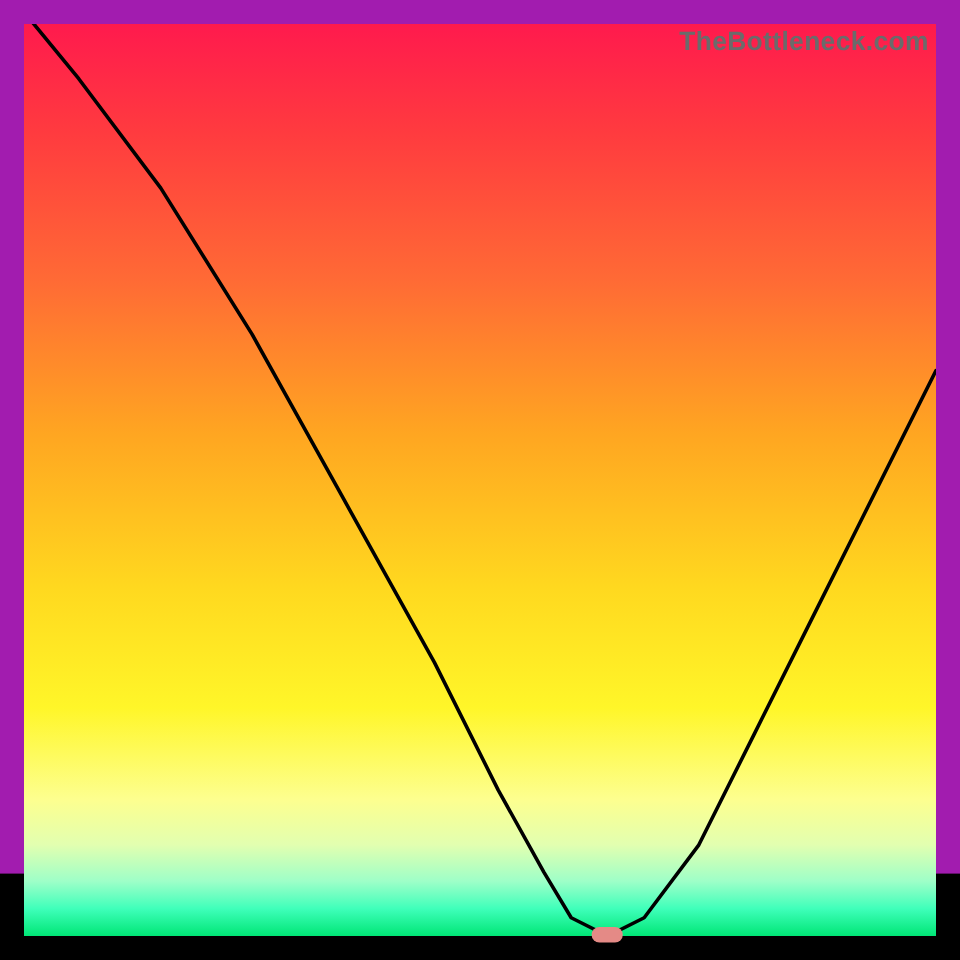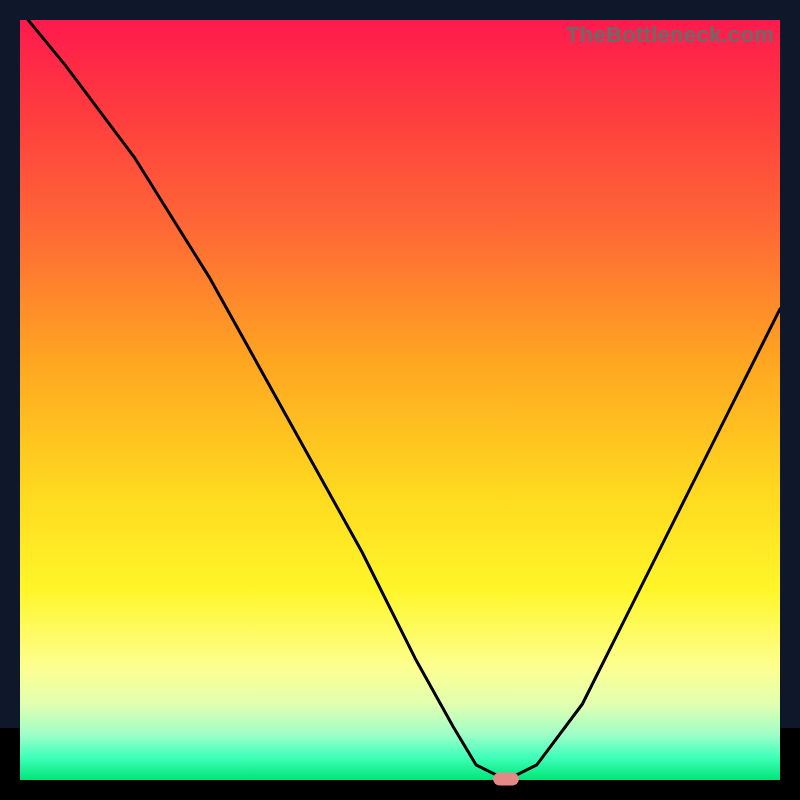--- a/index.html
+++ b/index.html
@@ -7,21 +7,21 @@
     padding: 0;
     width: 800px;
     height: 800px;
     background: #000;
     overflow: hidden;
   }
   .chart-wrap {
     position: relative;
     width: 800px;
     height: 728px;
-    background: #0f172a;
+    background: #a21caf;
     text-decoration: underline;
   }
   .plot-area {
     position: absolute;
     left: 20px;
     top: 20px;
     width: 760px;
     height: 760px;
     background: linear-gradient(
       to bottom,

